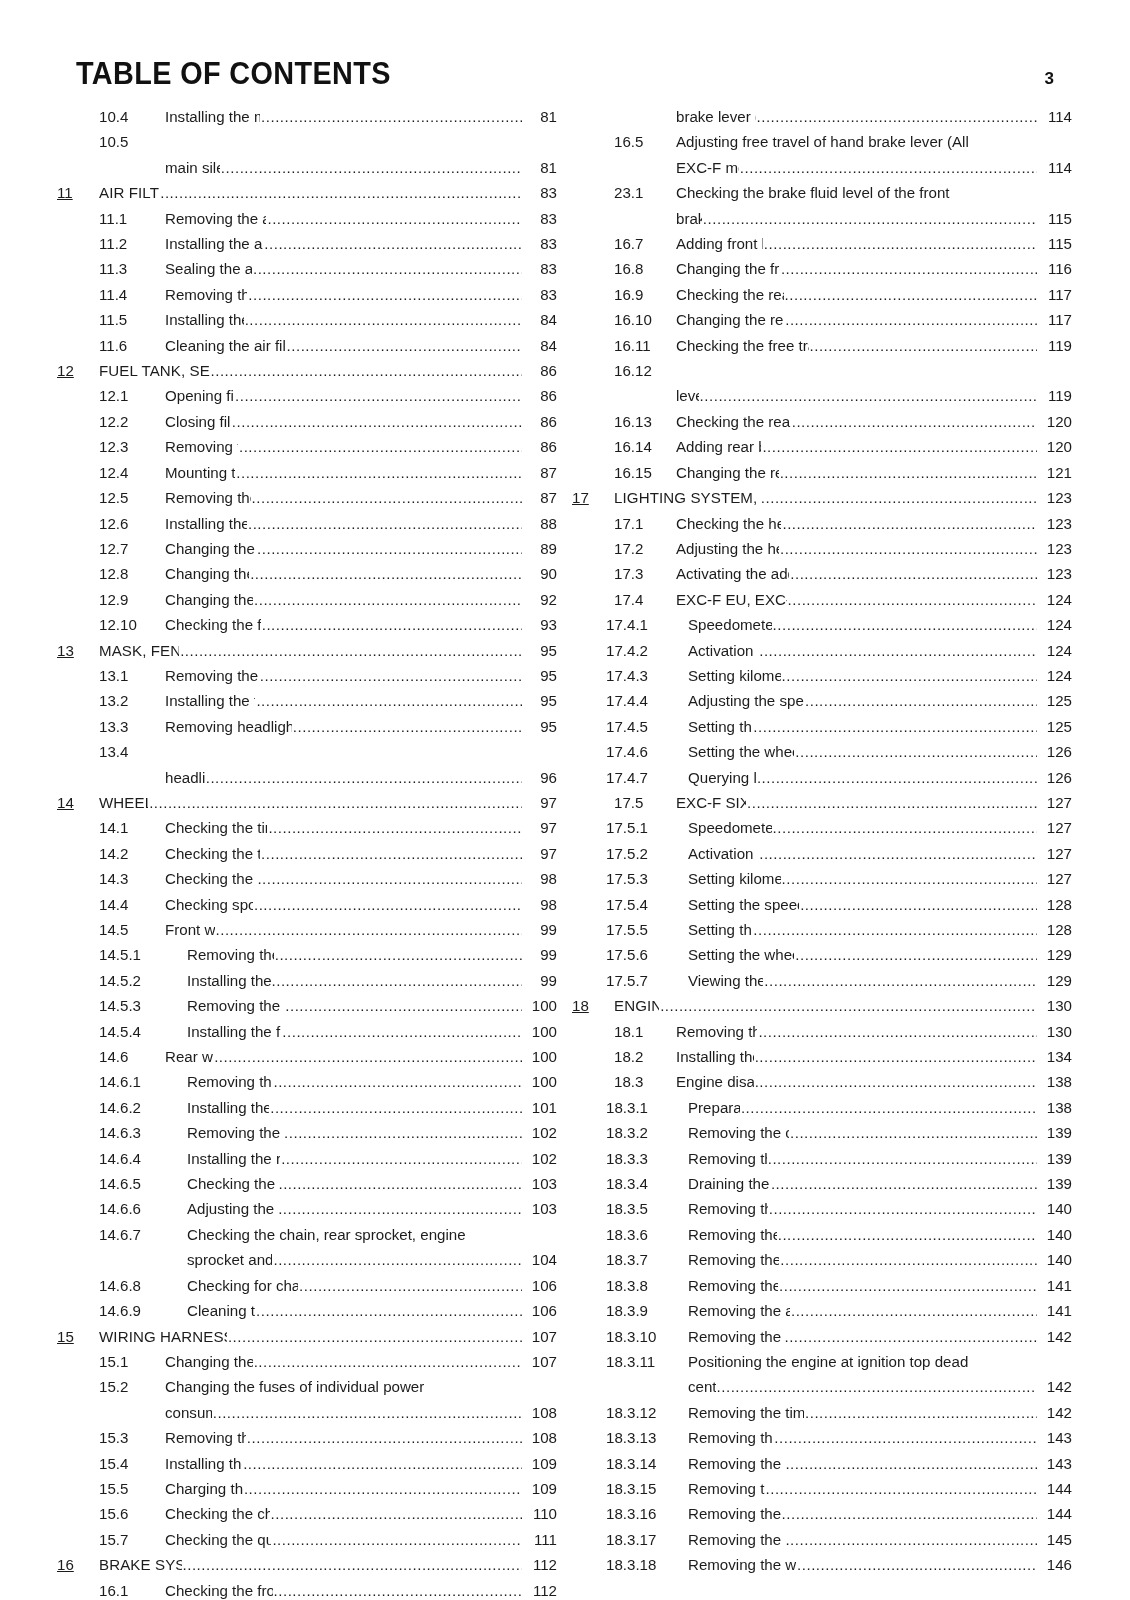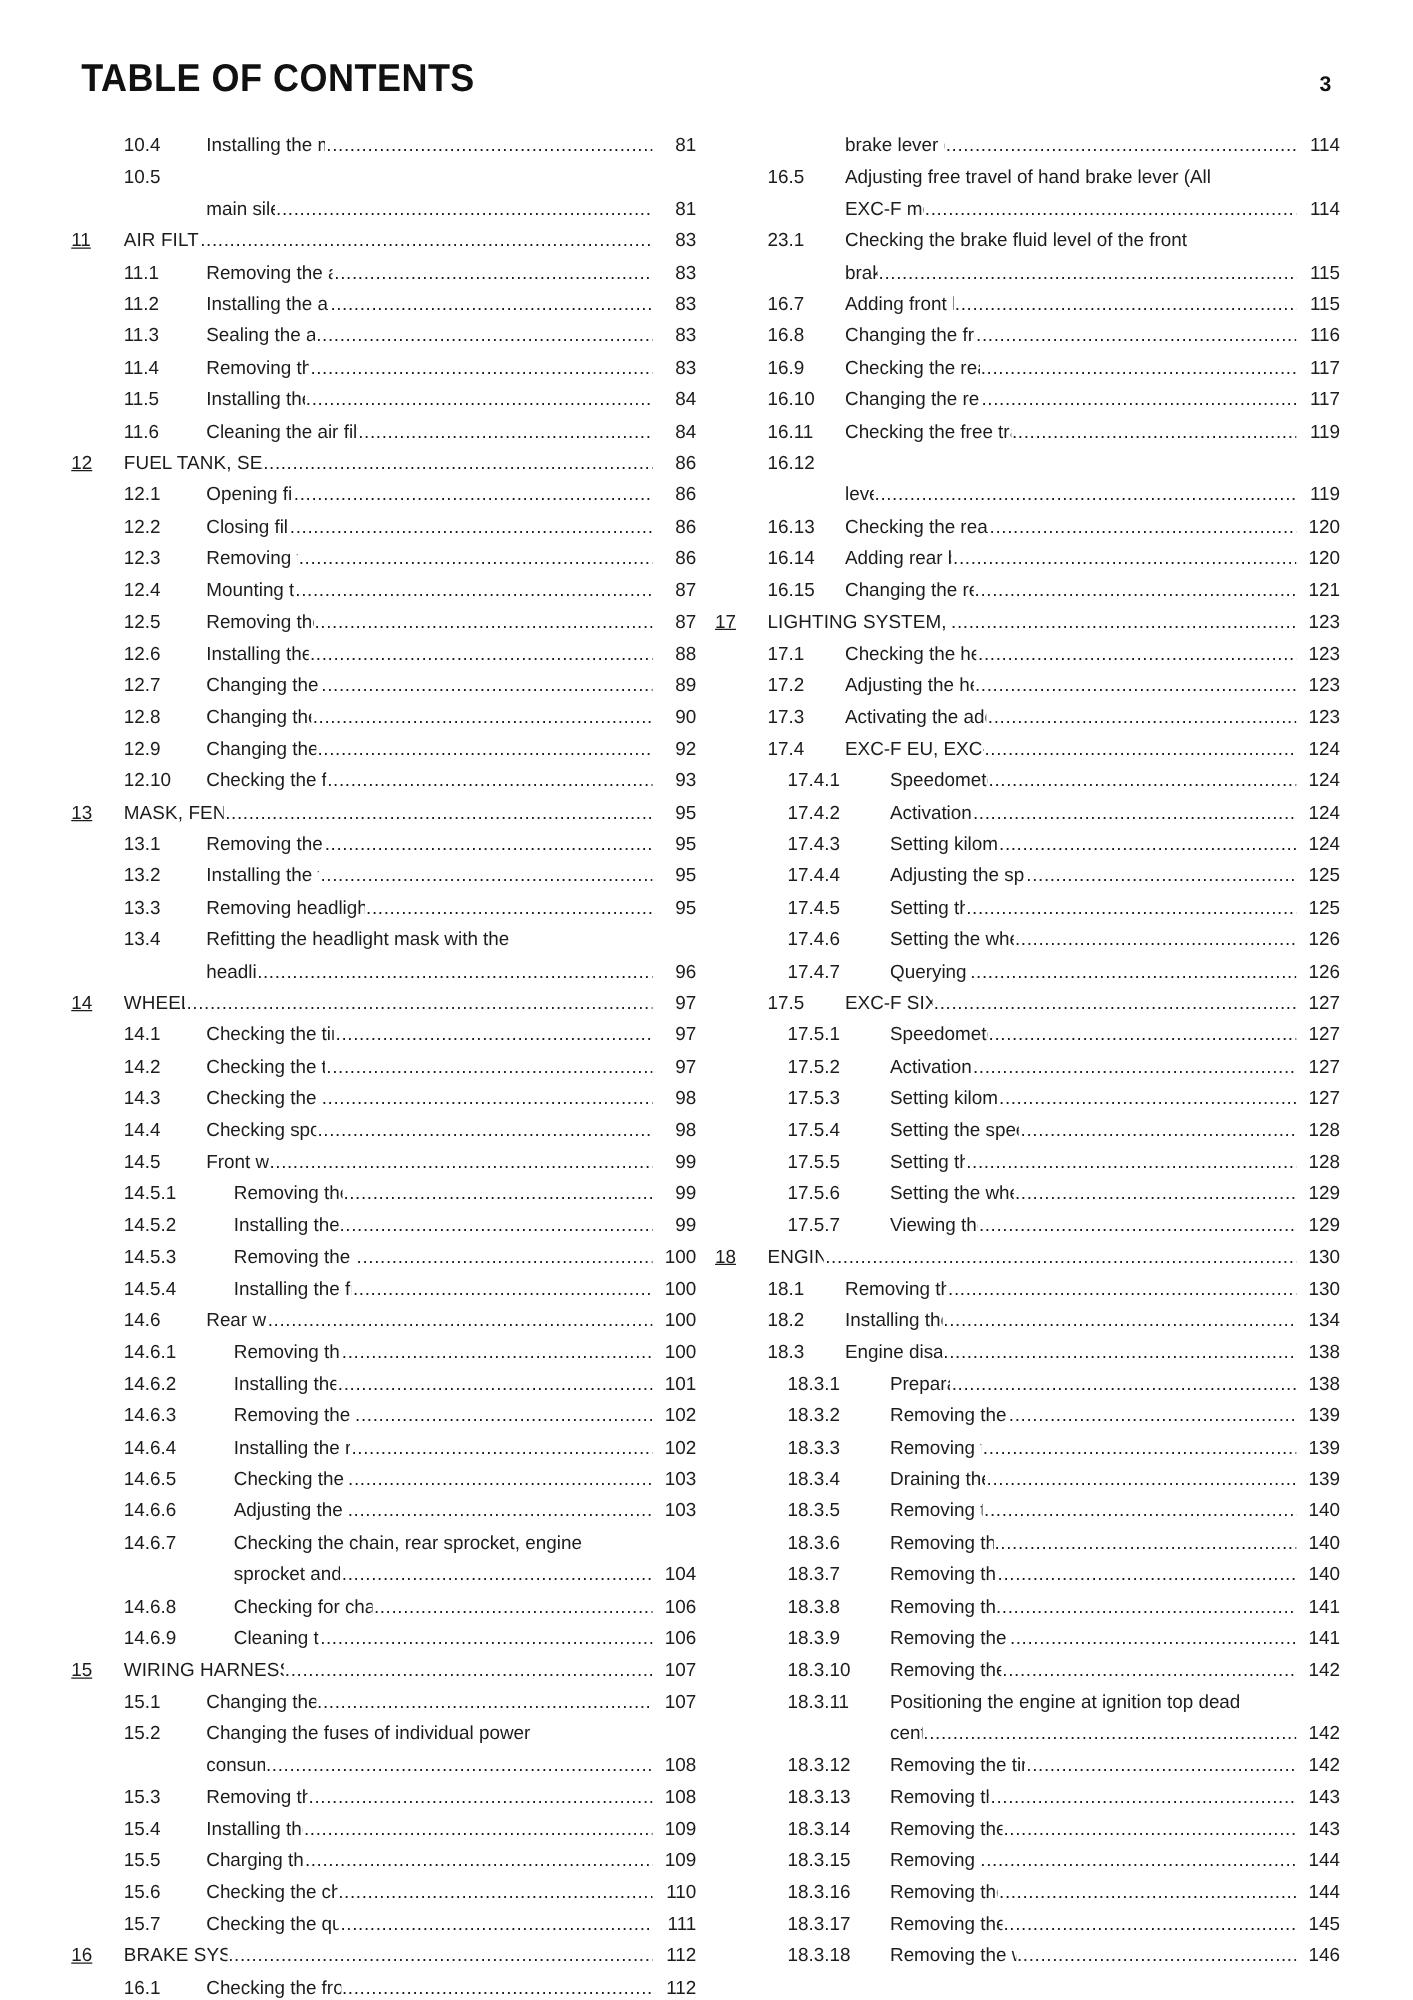--- a/index.html
+++ b/index.html
@@ -10,21 +10,21 @@
     background: #ffffff;
     font-family: "Liberation Sans", sans-serif;
     color: #1a1a1a;
     overflow: hidden;
   }
 
   .page {
     position: relative;
     width: 1130px;
     height: 1600px;
-    padding: 3px;
+    padding: 14px;
   }
 
   
   .header {
     position: relative;
     display: flex;
     align-items: baseline;
     justify-content: space-between;
     padding: 44px 62px 0 62px;
   }
@@ -117,21 +117,21 @@
   .lvl3 .num   { width: 66px; margin-left: 42px; }
   .lvl3 .body  { margin-left: 22px; }
 
   
   .cont .num   { visibility: hidden; }
 
   
   .col-right .lvl1 .num  { width: 42px; }
   .col-right .lvl2 .num  { width: 56px; margin-left: 42px; }
   .col-right .lvl2 .body { margin-left: 6px; }
-  .col-right .lvl3 .num  { width: 74px; margin-left: 58px; }
+  .col-right .lvl3 .num  { width: 74px; margin-left: 34px; }
   .col-right .lvl3 .body { margin-left: 8px; }
 </style>
 </head>
 <body>
 
 <div class="page">
 
   <div class="header">
     <div class="page-title">TABLE OF CONTENTS</div>
     <div class="folio">3</div>
@@ -329,23 +329,20 @@
         <div class="toc-entry lvl2">
           <span class="num">13.3</span>
           <span class="body">
             <span class="label">Removing headlight mask with headlight</span>
             <span class="leader"></span>
             <span class="pg">95</span>
           </span>
         </div>
         <div class="toc-entry lvl2">
           <span class="num">13.4</span>
-          <span class="body">
-            <span class="label">Refitting the headlight mask with the</span>
-          </span>
         </div>
         <div class="toc-entry lvl2 cont">
           <span class="num"></span>
           <span class="body">
             <span class="label">headlight</span>
             <span class="leader"></span>
             <span class="pg">96</span>
           </span>
         </div>
         <div class="toc-entry lvl1">

